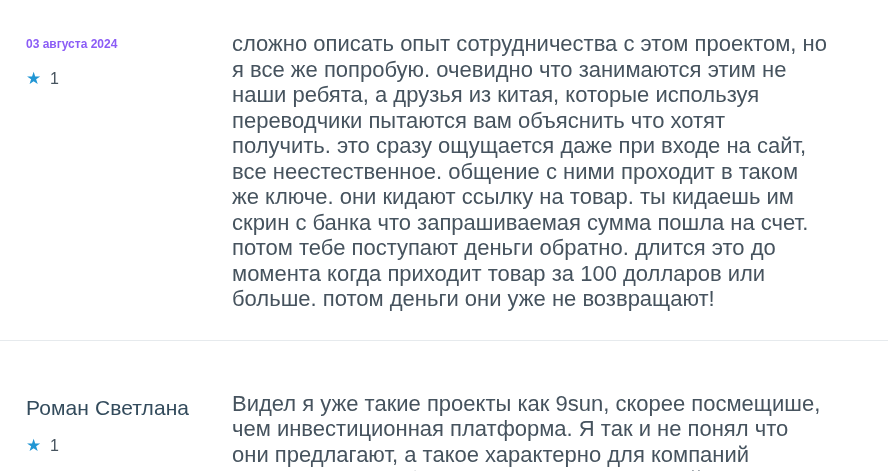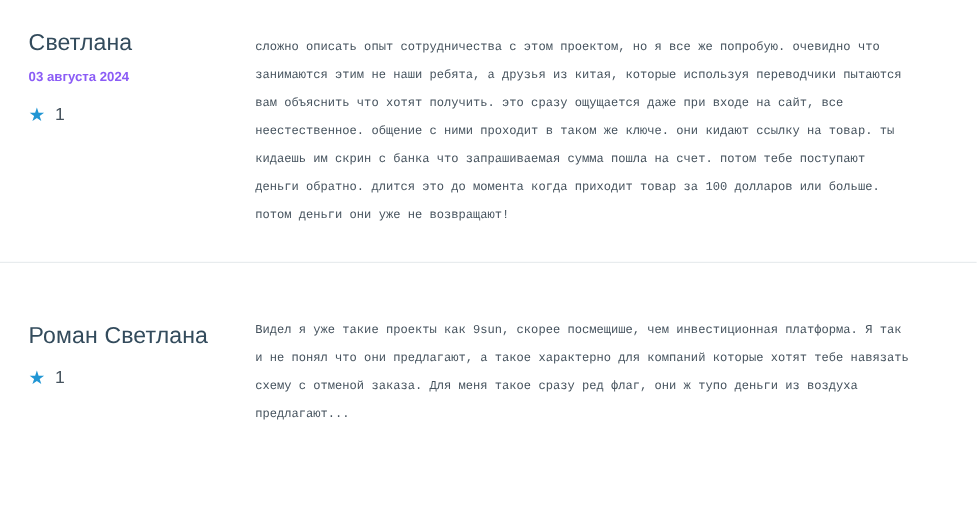--- a/index.html
+++ b/index.html
@@ -64,26 +64,25 @@
     font-size: 16px;
     color: #46535e;
     line-height: 17px;
   }
   .review-body {
     flex: 1 1 auto;
     box-sizing: border-box;
     padding-right: 58px;
   }
   .review-text {
-    font-size: 11px;
+    font-size: 22px;
     line-height: 25.5px;
     color: #46535e;
     text-align: left;
     margin: 0;
-    font-family: Liberation Mono, monospace;
   }
   .divider {
     height: 1px;
     background: #e6eaed;
     width: 888px;
   }
 
   
   .review-1 { padding-top: 26px; }
   .review-1 .review-body { padding-top: 5px; }
@@ -92,21 +91,20 @@
   .review-2 .review-meta { padding-top: 4px; }
   .review-2 .review-body { padding-top: 0px; }
 </style>
 </head>
 <body>
 
 <div class="reviews">
 
   <div class="review review-1">
     <div class="review-meta">
-      <div class="review-author">Светлана</div>
       <div class="review-date">03 августа 2024</div>
       <div class="rating">
         <span class="star-icon">★</span>
         <span class="rating-value">1</span>
       </div>
     </div>
     <div class="review-body">
       <p class="review-text">сложно описать опыт сотрудничества с этом проектом, но я все же попробую. очевидно что занимаются этим не наши ребята, а друзья из китая, которые используя переводчики пытаются вам объяснить что хотят получить. это сразу ощущается даже при входе на сайт, все неестественное. общение с ними проходит в таком же ключе. они кидают ссылку на товар. ты кидаешь им скрин с банка что запрашиваемая сумма пошла на счет. потом тебе поступают деньги обратно. длится это до момента когда приходит товар за 100 долларов или больше. потом деньги они уже не возвращают!</p>
     </div>
   </div>

